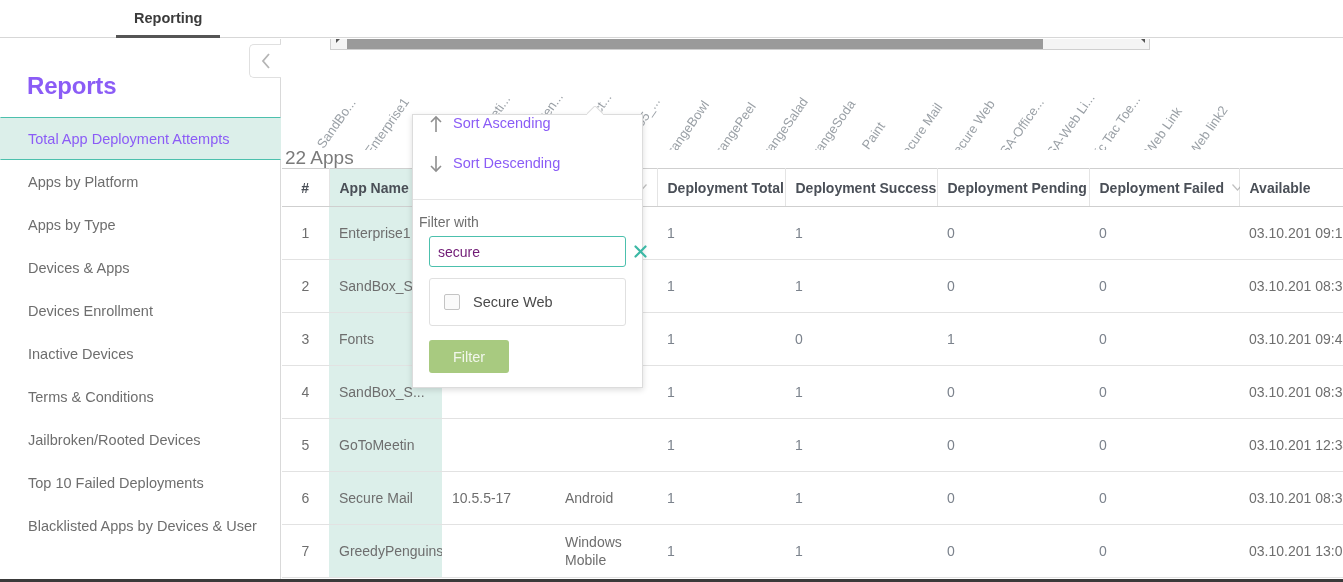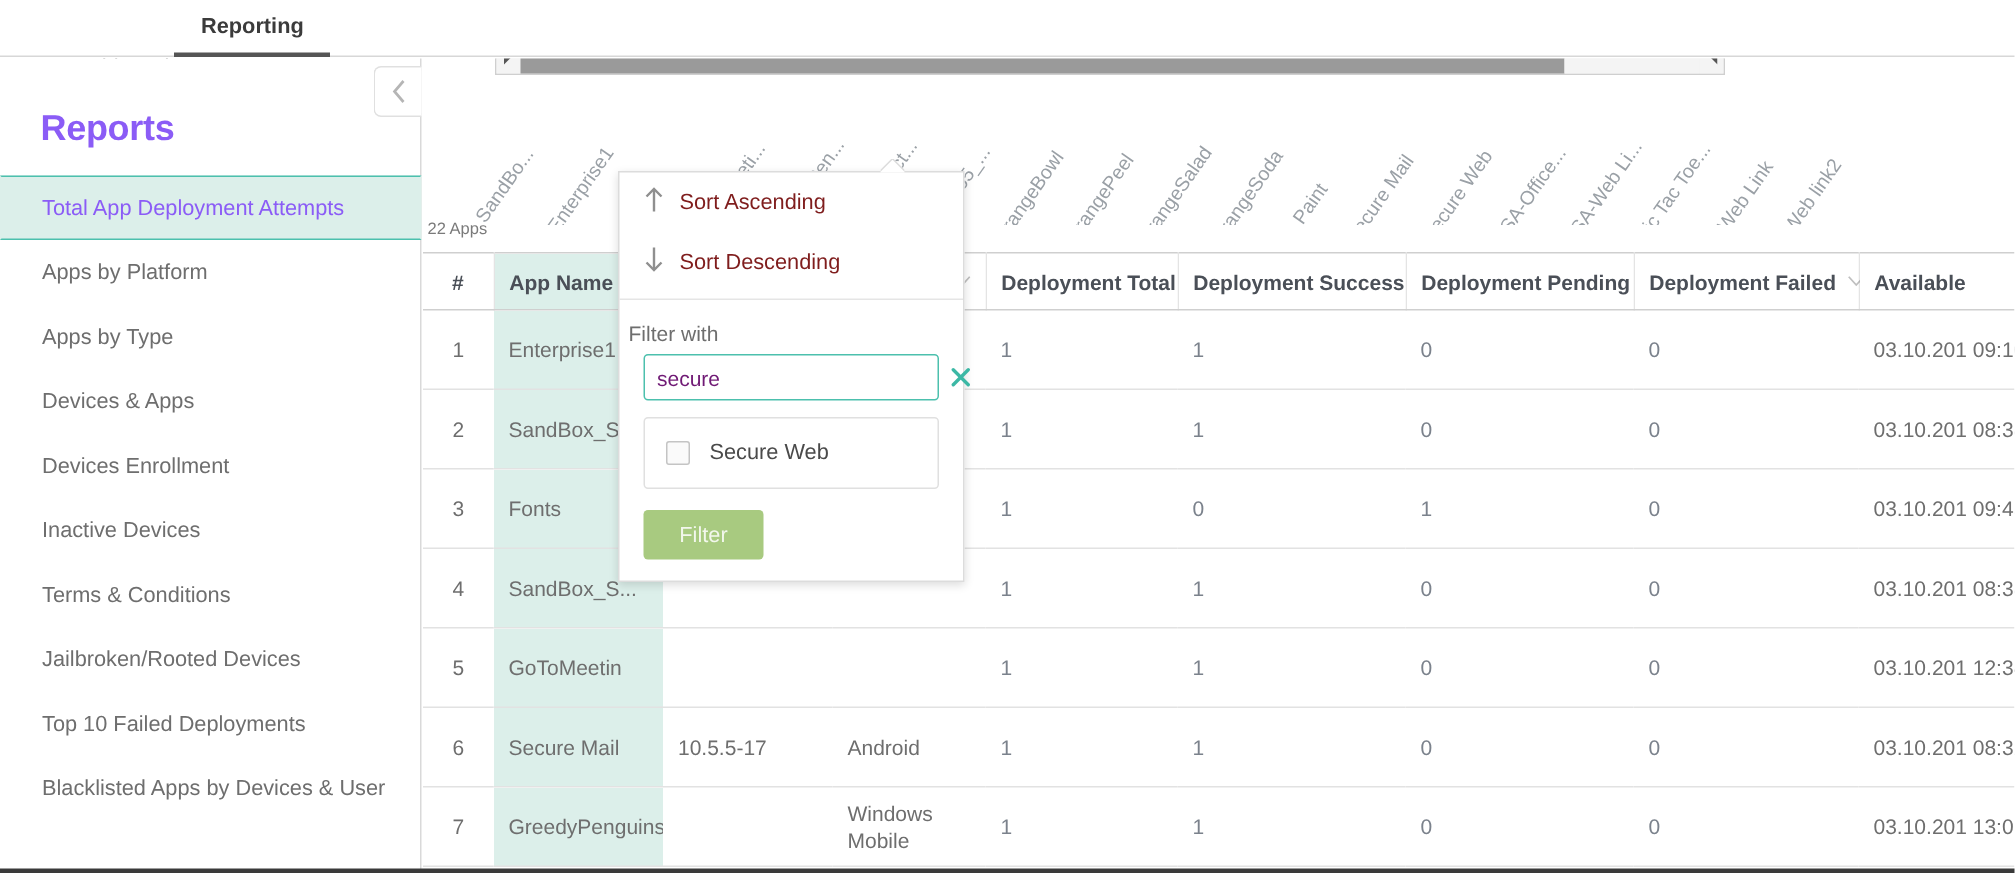--- a/index.html
+++ b/index.html
@@ -89,21 +89,21 @@
   .xlabel {
     position: absolute;
     font-size: 13px; color: #9aa0a6;
     white-space: nowrap;
     transform-origin: left bottom;
     transform: rotate(-55deg);
   }
 
   #apps-count {
     position: absolute; left: 3px; top: 108px;
-    font-size: 11px; color: #7a7a7a;
+    font-size: 19px; color: #7a7a7a;
   }
 
   
   #table-wrap {
     position: absolute; left: 0px; top: 129px;
     width: 1061px; height: 414px;
     overflow: hidden;
   }
   table { border-collapse: collapse; table-layout: fixed; width: 1108px; }
   thead th {
@@ -156,22 +156,22 @@
     position: absolute; left: 174px; top: -9px;
     width: 16px; height: 9px; overflow: hidden;
   }
   #popup-arrow:before {
     content: ""; position: absolute; left: 1px; top: 2px;
     width: 13px; height: 13px; background: #fff;
     border-left: 1px solid #dcdcdc; border-top: 1px solid #dcdcdc;
     transform: rotate(45deg);
   }
   .sort-row {
-    height: 40px; display: flex; align-items: center;
-    padding-left: 16px; font-size: 14.5px; color: #7f1d1d;
+    height: 40px; display: flex; align-items: flex-start;
+    padding-left: 16px; font-size: 14.5px; color: #8b5cf6;
     cursor: pointer;
   }
   .sort-row .arr { width: 24px; flex: none; }
   #sort-sep { height: 1px; background: #e5e5e5; margin: 4px 0 0 0; }
   #filter-label {
     font-size: 14px; color: #6e6e6e;
     padding: 14px 0 6px 6px;
   }
   #filter-input-wrap {
     margin: 0 16px; height: 31px;

